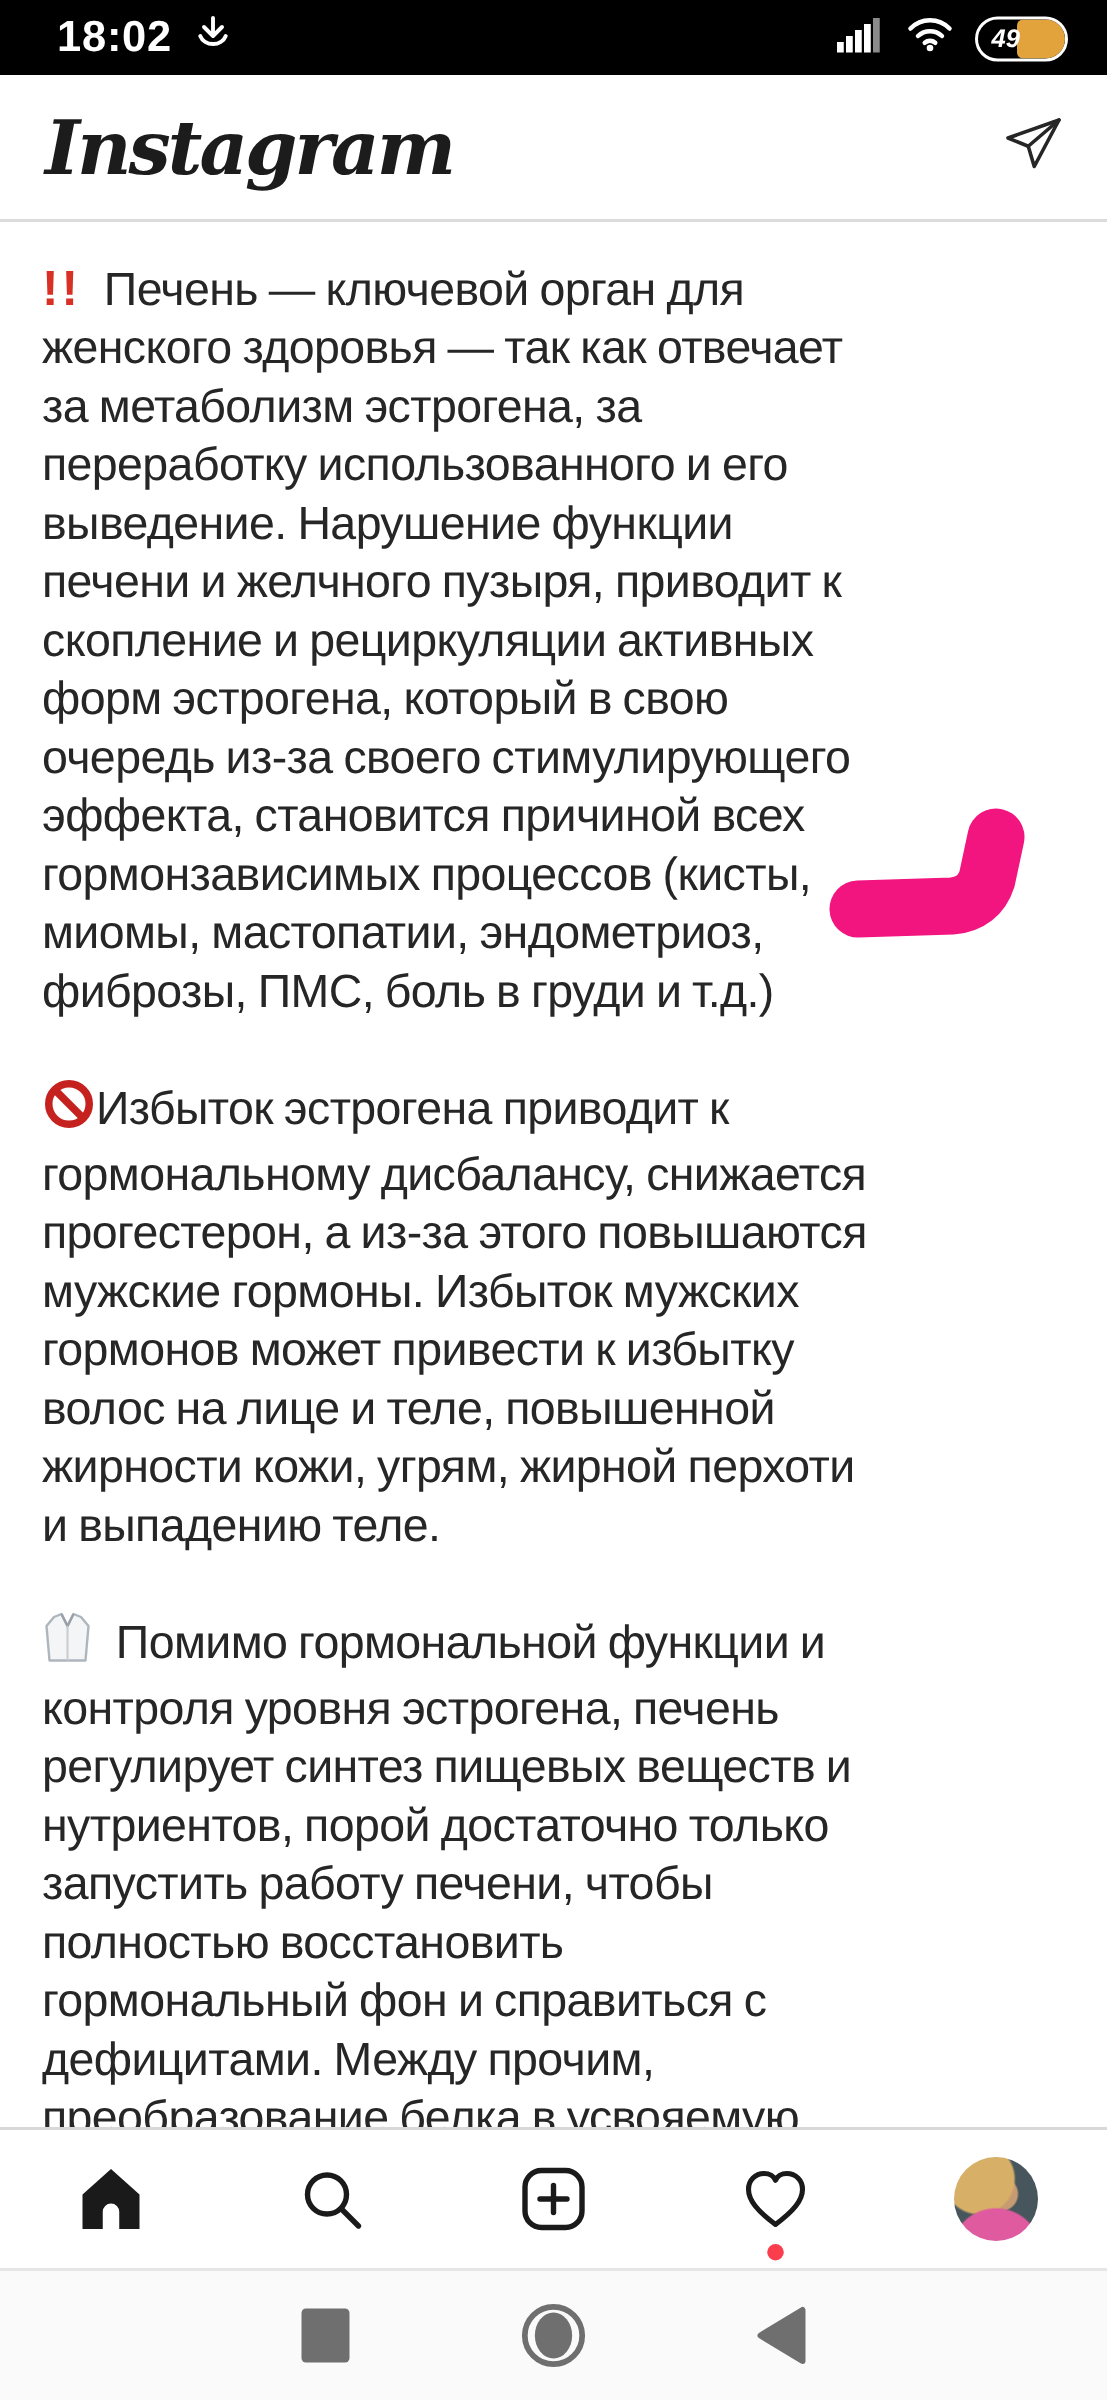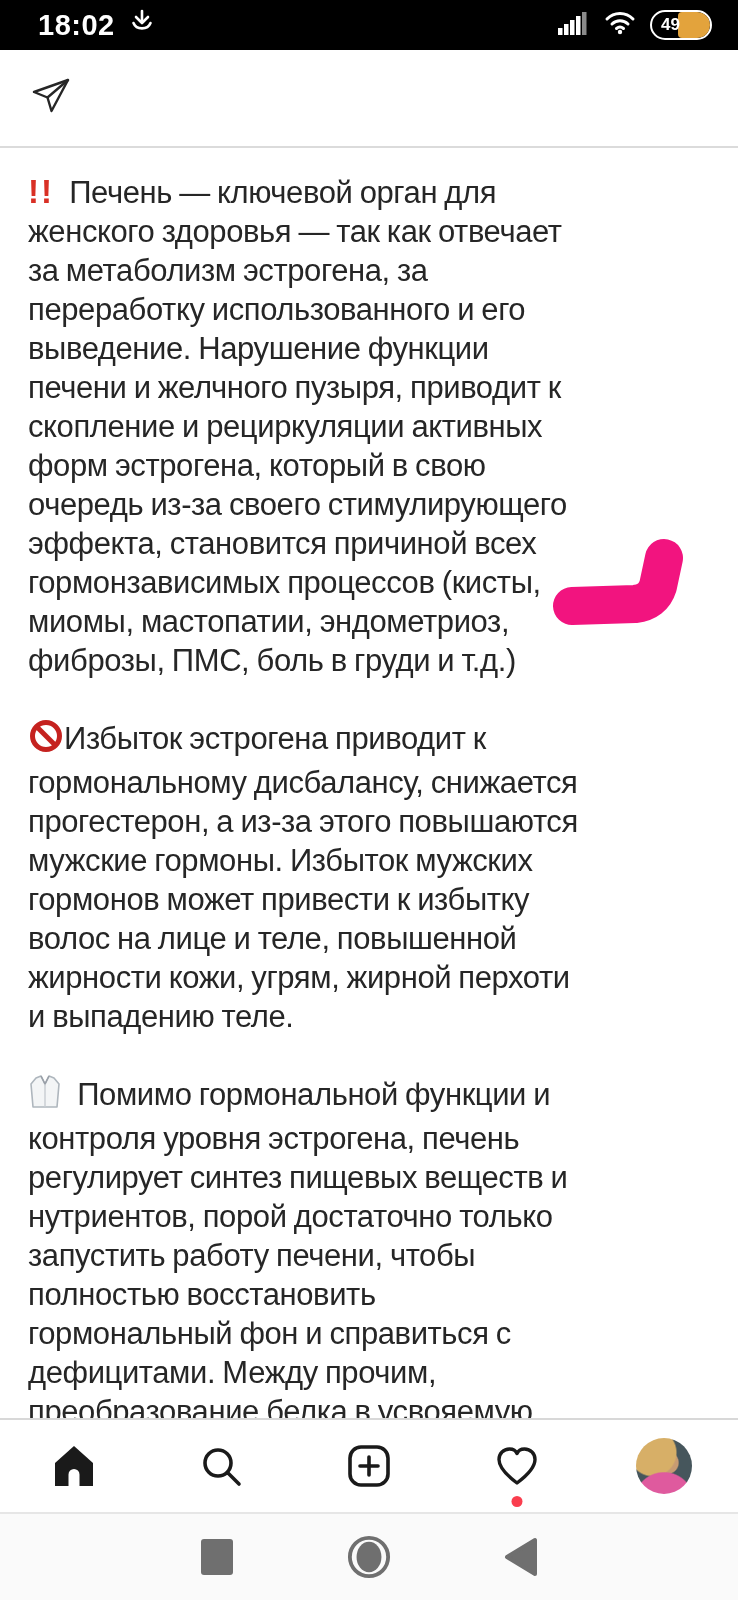--- a/index.html
+++ b/index.html
@@ -6,23 +6,23 @@
   .screen{
     position:relative;width:738px;height:1600px;background:#ffffff;
     font-family:"Liberation Sans", sans-serif;overflow:hidden;margin:0 auto;
   }
   
   .status-bar{
     position:absolute;left:0;top:0;width:738px;height:50px;background:#000000;
     display:flex;align-items:center;justify-content:space-between;
     color:#ffffff;box-sizing:border-box;padding:0 26px 0 38px;
   }
-  .sb-left{display:flex;align-items:flex-start;gap:14px;}
+  .sb-left{display:flex;align-items:center;gap:14px;}
   .sb-time{font-size:29px;font-weight:600;letter-spacing:.5px;}
-  .sb-right{display:flex;align-items:flex-end;gap:14px;}
+  .sb-right{display:flex;align-items:flex-end;gap:14px;font-style:italic;}
   
   .battery{position:relative;width:62px;height:30px;border:2.5px solid #ffffff;border-radius:15px;box-sizing:border-box;overflow:hidden;background:#000;}
   .battery-fill{position:absolute;right:0;top:0;bottom:0;width:55%;background:#e3a33c;border-radius:4px 12px 12px 4px;}
   .battery-num{position:absolute;left:9px;top:50%;transform:translateY(-50%);font-size:17px;font-weight:700;color:#ffffff;z-index:2;letter-spacing:0;}
   
   .app-header{
     position:absolute;left:0;top:50px;width:738px;height:98px;background:#ffffff;
     border-bottom:2px solid #dbdbdb;box-sizing:border-box;
     display:flex;align-items:center;justify-content:space-between;padding:0 28px 0 30px;
   }
@@ -97,20 +97,21 @@
         </svg>
       </span>
       <span class="battery">
         <span class="battery-fill"></span>
         <span class="battery-num">49</span>
       </span>
     </div>
   </div>
 
   <div class="app-header">
+    <span class="ig-logo">Instagram</span>
     <span class="em-icon">
       <svg width="42" height="42" viewBox="0 0 42 42" fill="none" stroke="#262626" stroke-width="2.4" stroke-linejoin="round" stroke-linecap="round">
         <path d="M38 5 L4 17 L17.5 22.5 L21.5 36 L38 5 Z"></path>
         <path d="M17.5 22.5 L38 5"></path>
       </svg>
     </span>
   </div>
 
   <div class="post">
     <p>

